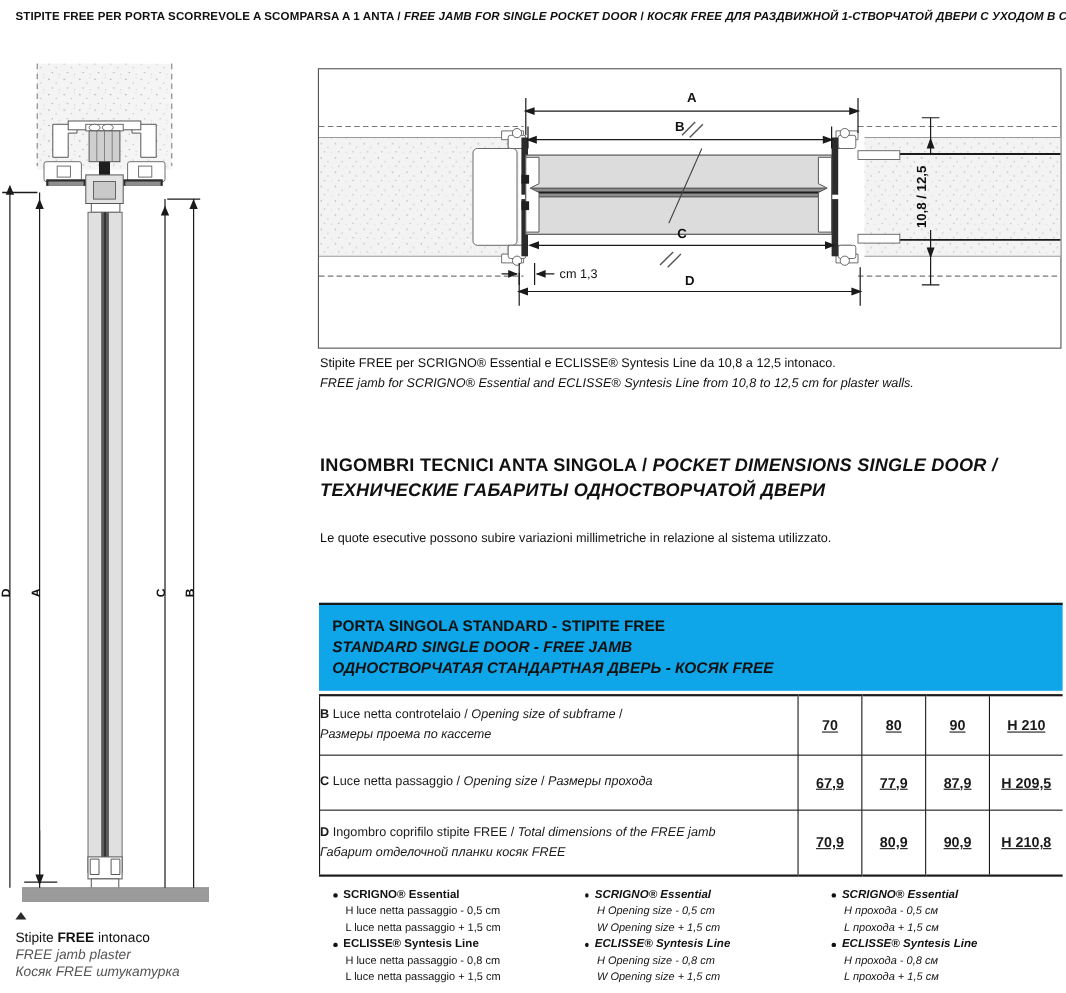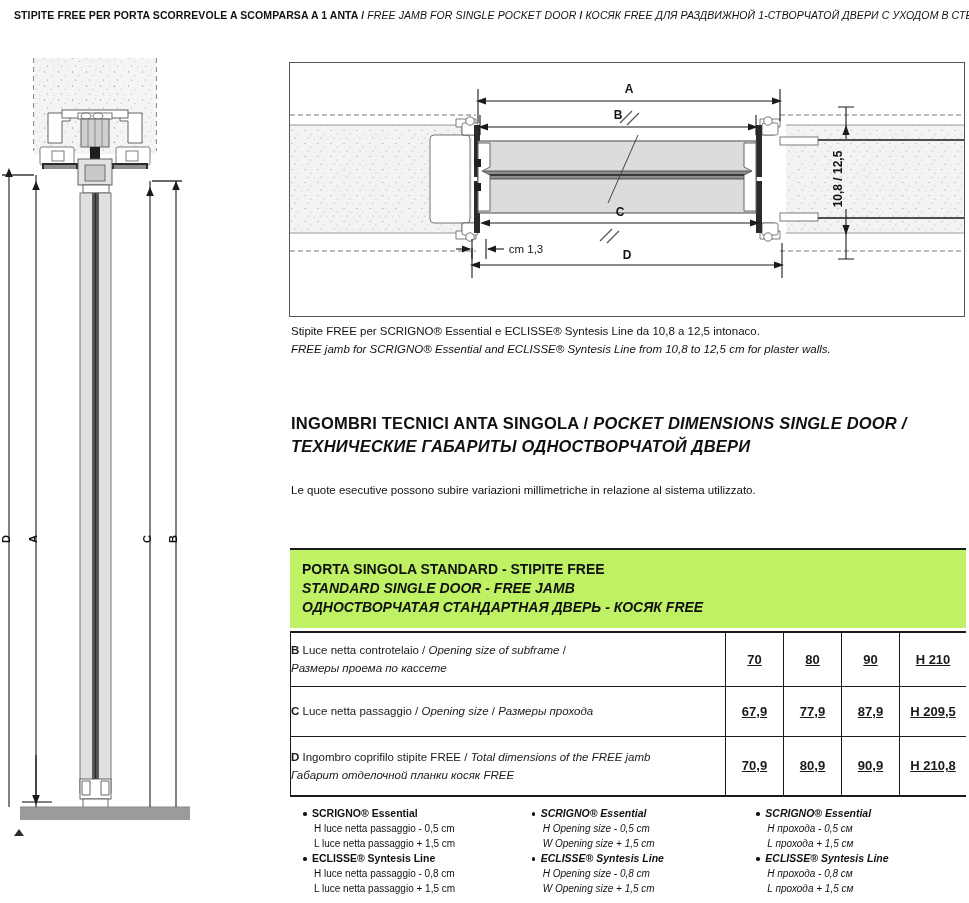--- a/index.html
+++ b/index.html
@@ -15,21 +15,21 @@
 
   
   .banner{
     position:absolute;left:0;top:0;width:969px;height:30px;
     display:flex;align-items:center;
   }
   .banner-text{
     font-size:10.5px;font-weight:600;letter-spacing:.1px;
     white-space:nowrap;padding-left:14px;color:#111;
   }
-  .banner-text .it{font-style:italic;font-weight:400;}
+  .banner-text .it{font-style:italic;font-weight:700;}
 
   
   .left-draw{
     position:absolute;left:0;top:55px;width:280px;height:775px;
   }
   .lsvg{position:absolute;left:0;top:0;}
   .lbl-rot{
     position:absolute;
     font-size:11px;font-weight:bold;color:#111;
     transform:rotate(-90deg);
@@ -75,21 +75,21 @@
   .sec-note{position:absolute;left:2px;top:481px;width:676px;}
   .sec-note div{font-size:11.5px;line-height:19px;color:#111;}
   .sec-note .it{font-style:italic;}
 
   
   .tbl{
     position:absolute;left:1px;top:548px;width:676px;
     border-collapse:collapse;
   }
   .tbl-head{
-    background:#bef264;
+    background:#0ea5e9;
     border-top:2px solid #1a1a1a;
     padding:10px 12px 11px 12px;
   }
   .tbl-head div{font-size:14px;font-weight:bold;line-height:19px;color:#111;}
   .tbl-head .it{font-style:italic;}
 
   table.dims{
     position:absolute;left:1px;top:631px;width:676px;
     border-collapse:collapse;table-layout:fixed;
     font-size:11.5px;
@@ -226,20 +226,25 @@
       <line x1="22" y1="747" x2="52" y2="747" stroke="#1a1a1a" stroke-width="1.1"></line>
     </svg>
 
     <div class="lbl-rot" style="left:2px;top:478px;">D</div>
     <div class="lbl-rot" style="left:29px;top:478px;">A</div>
     <div class="lbl-rot" style="left:143px;top:478px;">C</div>
     <div class="lbl-rot" style="left:169px;top:478px;">B</div>
   </div>
 
   <div class="caret"></div>
+  <div class="left-caption">
+    <div class="l1"><span>Stipite </span><b>FREE</b><span> intonaco</span></div>
+    <div class="l2">FREE jamb plaster</div>
+    <div class="l3">Косяк FREE  штукатурка</div>
+  </div>
 
   <div class="right">
 
     <div class="plan-box">
       <svg width="676" height="255" viewBox="0 0 676 255">
         <defs>
           <pattern id="concrete2" width="13" height="13" patternUnits="userSpaceOnUse">
             <rect width="13" height="13" fill="#f3f3f3"></rect>
             <circle cx="2" cy="2.5" r="0.6" fill="#9a9a9a"></circle>
             <circle cx="8" cy="6" r="0.5" fill="#a8a8a8"></circle>

